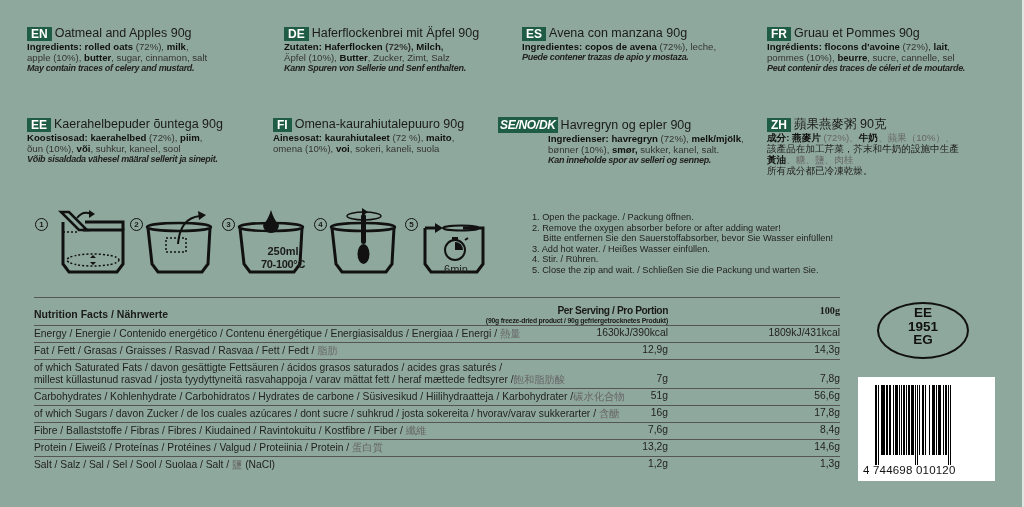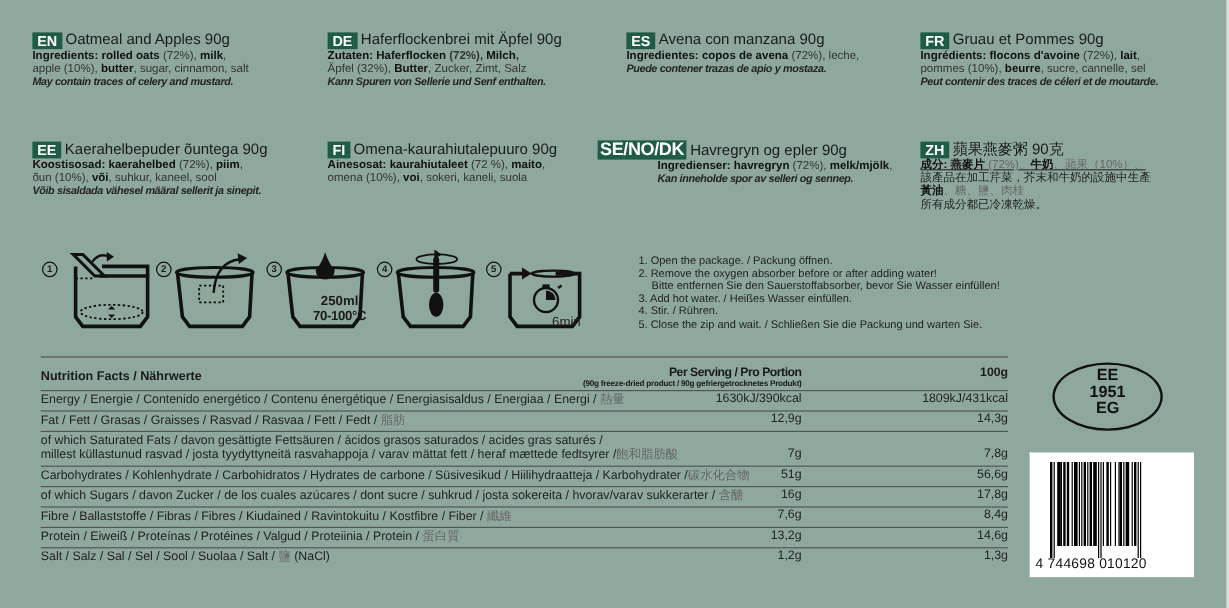--- a/index.html
+++ b/index.html
@@ -11,42 +11,42 @@
     position:relative;
   }
   .edge { position:absolute; right:0; top:0; width:2px; height:507px; background:#dfe5e2; }
   .lang-block { position:absolute; width:245px; }
   .lang-title { display:flex; align-items:center; font-size:12.5px; line-height:15px; white-space:nowrap; }
   .badge {
     background:#1e5c45; color:#fff; font-weight:bold;
     font-size:12px; line-height:12px; padding:1px 4px; margin-right:3px;
     display:inline-block;
   }
-  .badge.small { font-size:15px; padding:2px 2px; letter-spacing:-0.3px; }
+  .badge.small { font-size:12px; padding:2px 2px; letter-spacing:-0.3px;font-style:italic; }
   .ing { font-size:9.6px; line-height:11px; color:#333; white-space:nowrap; }
   .ing b { color:#111; }
   .may { font-size:9px; line-height:11px; font-style:italic; font-weight:bold; color:#222; letter-spacing:-0.3px; white-space:nowrap; }
   .zh-faint { color:#666; }
 
   .steps { position:absolute; left:35px; top:208px; height:80px; width:470px; }
   .step { position:absolute; top:0; }
   .stepnum {
     position:absolute; width:11px; height:11px; border:1.3px solid #111; border-radius:50%;
     font-size:8px; line-height:11px; text-align:center; font-weight:bold;
   }
   .instr { position:absolute; left:532px; top:212px; font-size:9.2px; line-height:10.6px; color:#222; white-space:nowrap; }
   .instr div.indent { padding-left:11px; }
 
   .nut { position:absolute; left:34px; top:297px; width:806px; }
   .nut .topline { border-top:1px solid #555; }
   .nut .hdr { position:relative; height:27px; }
   .nut .hdr .t { position:absolute; left:0; top:10px; font-size:10.5px; font-weight:bold; }
   .nut .hdr .ps { position:absolute; right:172px; top:7px; font-size:10.2px; font-weight:bold; letter-spacing:-0.4px; }
   .nut .hdr .psn { position:absolute; right:172px; top:19px; font-size:6.8px; font-weight:bold; letter-spacing:-0.2px; white-space:nowrap; }
-  .nut .hdr .h100 { position:absolute; right:0; top:7px; font-size:10.2px; font-weight:bold; }
+  .nut .hdr .h100 { position:absolute; right:0; top:7px; font-size:10.2px; font-weight:bold;font-family:Liberation Serif, serif; }
   .row { position:relative; border-top:1px solid #555; font-size:10.3px; line-height:12px; color:#222; }
   .row .lab { padding:2px 0 2px 0; white-space:nowrap; }
   .row .v1 { position:absolute; right:172px; bottom:3px; }
   .row .v2 { position:absolute; right:0; bottom:3px; }
   .row .zh { color:#666; }
 
   .oval {
     position:absolute; left:877px; top:302px; width:92px; height:57px;
     border:2.5px solid #111; border-radius:50%;
     text-align:center; font-size:13.5px; line-height:13.5px; font-weight:bold; color:#111;
@@ -66,27 +66,27 @@
 <div id="langs">
     <div class="lang-block" style="left: 27px; top: 26px;">
       <div class="lang-title">
         <span class="badge">EN</span>
         <span>Oatmeal and Apples 90g</span>
       </div>
       <div class="ing" style="padding-left: 0px;"><b>Ingredients: </b><b>rolled oats</b><span> (72%), </span><b>milk</b><span>,</span></div>
       <div class="ing" style="padding-left: 0px;"><span>apple (10%), </span><b>butter</b><span>, sugar, cinnamon, salt</span></div>
       <div class="may" style="padding-left: 0px;">May contain traces of celery and mustard.</div>
     </div>
-    <div class="lang-block" style="left: 273px; top: 26px;">
+    <div class="lang-block" style="left: 284px; top: 26px;">
       <div class="lang-title">
         <span class="badge">DE</span>
         <span>Haferflockenbrei mit Äpfel 90g</span>
       </div>
       <div class="ing" style="padding-left: 0px; font-weight: bold;"><b>Zutaten: </b><b>Haferflocken</b><span> (72%), </span><b>Milch</b><span>,</span></div>
-      <div class="ing" style="padding-left: 0px;"><span>Äpfel (32%), </span><b>Butter</b><span>, Zucker, Zimt, Salz</span></div>
+      <div class="ing" style="padding-left: 0px;"><span>Äpfel (10%), </span><b>Butter</b><span>, Zucker, Zimt, Salz</span></div>
       <div class="may" style="padding-left: 0px;">Kann Spuren von Sellerie und Senf enthalten.</div>
     </div>
     <div class="lang-block" style="left: 522px; top: 26px;">
       <div class="lang-title">
         <span class="badge">ES</span>
         <span>Avena con manzana 90g</span>
       </div>
       <div class="ing" style="padding-left: 0px;"><b>Ingredientes: </b><b>copos de avena</b><span> (72%), leche,</span></div>
       <div class="may" style="padding-left: 0px;">Puede contener trazas de apio y mostaza.</div>
     </div>
@@ -115,28 +115,29 @@
       </div>
       <div class="ing" style="padding-left: 0px;"><b>Ainesosat: </b><b>kaurahiutaleet</b><span> (72 %), </span><b>maito</b><span>,</span></div>
       <div class="ing" style="padding-left: 0px;"><span>omena (10%), </span><b>voi</b><span>, sokeri, kaneli, suola</span></div>
     </div>
     <div class="lang-block" style="left: 498px; top: 117px;">
       <div class="lang-title">
         <span class="badge small">SE/NO/DK</span>
         <span>Havregryn og epler 90g</span>
       </div>
       <div class="ing" style="padding-left: 50px;"><b>Ingredienser: </b><b>havregryn</b><span> (72%), </span><b>melk/mjölk</b><span>,</span></div>
+      <div class="ing" style="padding-left: 50px;"><span>bønner (10%), </span><b>smør,</b><span> sukker, kanel, salt.</span></div>
       <div class="may" style="padding-left: 50px;">Kan inneholde spor av selleri og sennep.</div>
     </div>
     <div class="lang-block" style="left: 767px; top: 117px;">
       <div class="lang-title">
         <span class="badge">ZH</span>
         <span>蘋果燕麥粥 90克</span>
       </div>
-      <div class="ing" style="padding-left: 0px; text-decoration: underline;"><b>成分: </b><b>燕麥片</b><span class="zh-faint"> (72%)</span><span class="zh-faint">、</span><b>牛奶</b><span class="zh-faint">、蘋果（10%）、</span></div>
+      <div class="ing" style="padding-left: 0px;"><b>成分: </b><b>燕麥片</b><span class="zh-faint"> (72%)</span><span class="zh-faint">、</span><b>牛奶</b><span class="zh-faint">、蘋果（10%）、</span></div>
       <div class="ing" style="color: rgb(34, 34, 34);">該產品在加工芹菜，芥末和牛奶的設施中生產</div>
       <div class="ing" style="padding-left: 0px;"><b>黃油</b><span class="zh-faint">、糖、鹽、肉桂</span></div>
       <div class="ing" style="color: rgb(34, 34, 34);">所有成分都已冷凍乾燥。</div>
     </div>
   </div>
 
 <div class="steps">
 
   <div class="step" style="left:0;">
     <div class="stepnum" style="left:0;top:10px;">1</div>
@@ -191,21 +192,21 @@
     <svg width="70" height="70" style="position:absolute;left:14px;top:0;" viewBox="0 0 70 70">
       <path d="M6 20 L6 56 L12 64 L58 64 L64 56 L64 20 L44 20" fill="none" stroke="#111" stroke-width="3"></path>
       <path d="M6 20 L18 20" fill="none" stroke="#111" stroke-width="3"></path>
       <path d="M16 15 L24 20 L16 25 Z" fill="#111"></path>
       <ellipse cx="42" cy="20" rx="18" ry="2.5" fill="none" stroke="#111" stroke-width="2"></ellipse>
       <circle cx="36" cy="42" r="10" fill="none" stroke="#111" stroke-width="2"></circle>
       <rect x="33" y="29" width="6" height="3" fill="#111"></rect>
       <path d="M36 34 L36 42 L44 42 A8 8 0 0 0 36 34 Z" fill="#111"></path>
       <line x1="46" y1="32" x2="49" y2="30" stroke="#111" stroke-width="2"></line>
     </svg>
-    <div style="position:absolute;left:52px;top:55px;width:30px;text-align:center;font-size:11px;color:#222;">6min</div>
+    <div style="position:absolute;left:36px;top:55px;width:30px;text-align:center;font-size:11px;color:#222;">6min</div>
   </div>
 </div>
 
 <div class="instr">
   <div>1. Open the package. / Packung öffnen.</div>
   <div>2. Remove the oxygen absorber before or after adding water!</div>
   <div class="indent">Bitte entfernen Sie den Sauerstoffabsorber, bevor Sie Wasser einfüllen!</div>
   <div>3. Add hot water. /  Heißes Wasser einfüllen.</div>
   <div>4. Stir. / Rühren.</div>
   <div>5. Close the zip and wait. / Schließen Sie die Packung und warten Sie.</div>

